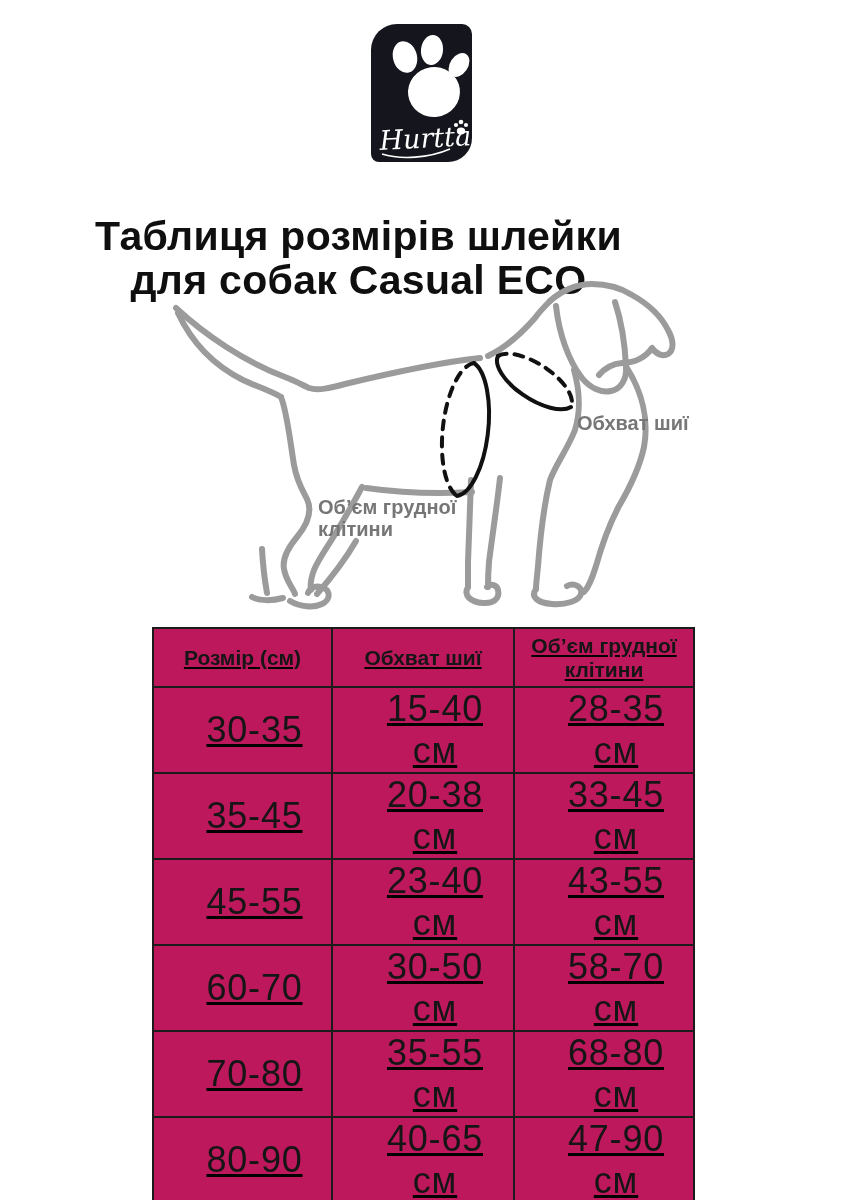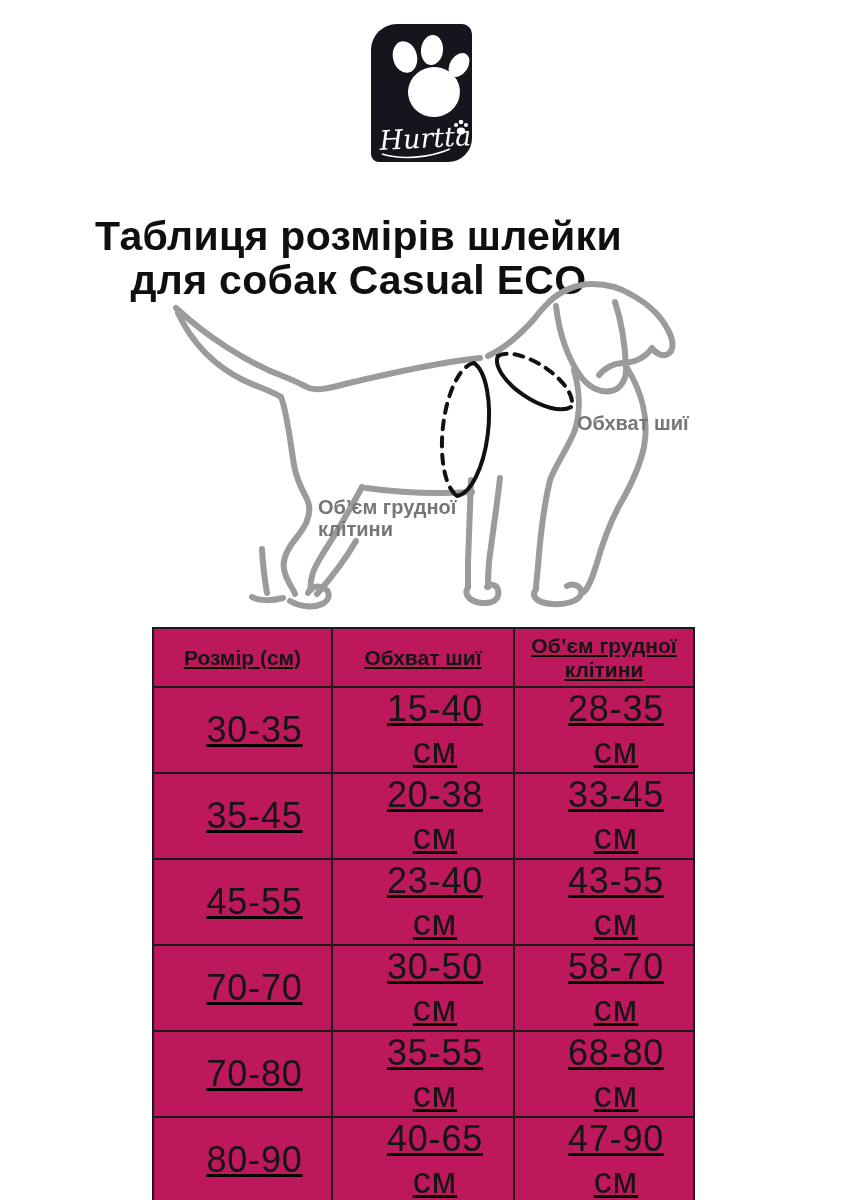--- a/index.html
+++ b/index.html
@@ -135,21 +135,21 @@
         <td>35-45</td>
         <td>20-38 см</td>
         <td>33-45 см</td>
       </tr>
       <tr>
         <td>45-55</td>
         <td>23-40 см</td>
         <td>43-55 см</td>
       </tr>
       <tr>
-        <td>70-70</td>
+        <td>60-70</td>
         <td>30-50 см</td>
         <td>58-70 см</td>
       </tr>
       <tr>
         <td>70-80</td>
         <td>35-55 см</td>
         <td>68-80 см</td>
       </tr>
       <tr>
         <td>80-90</td>

